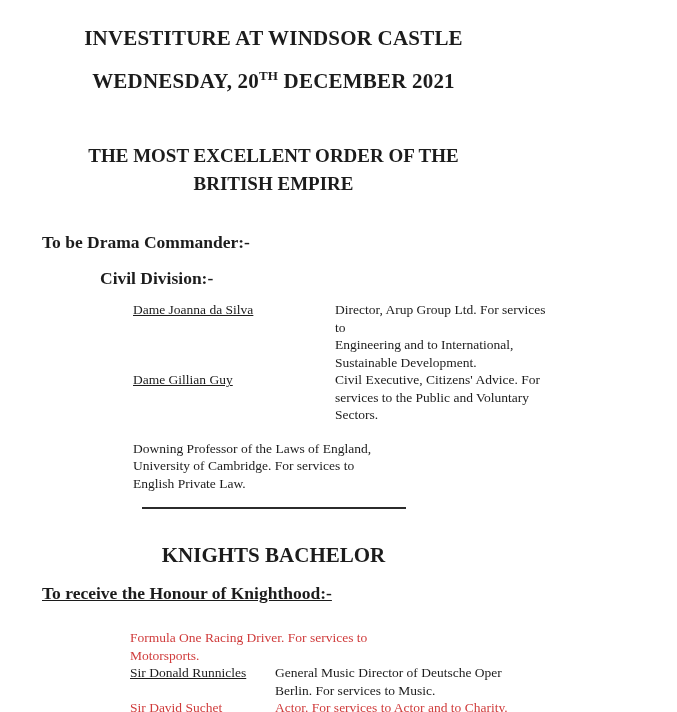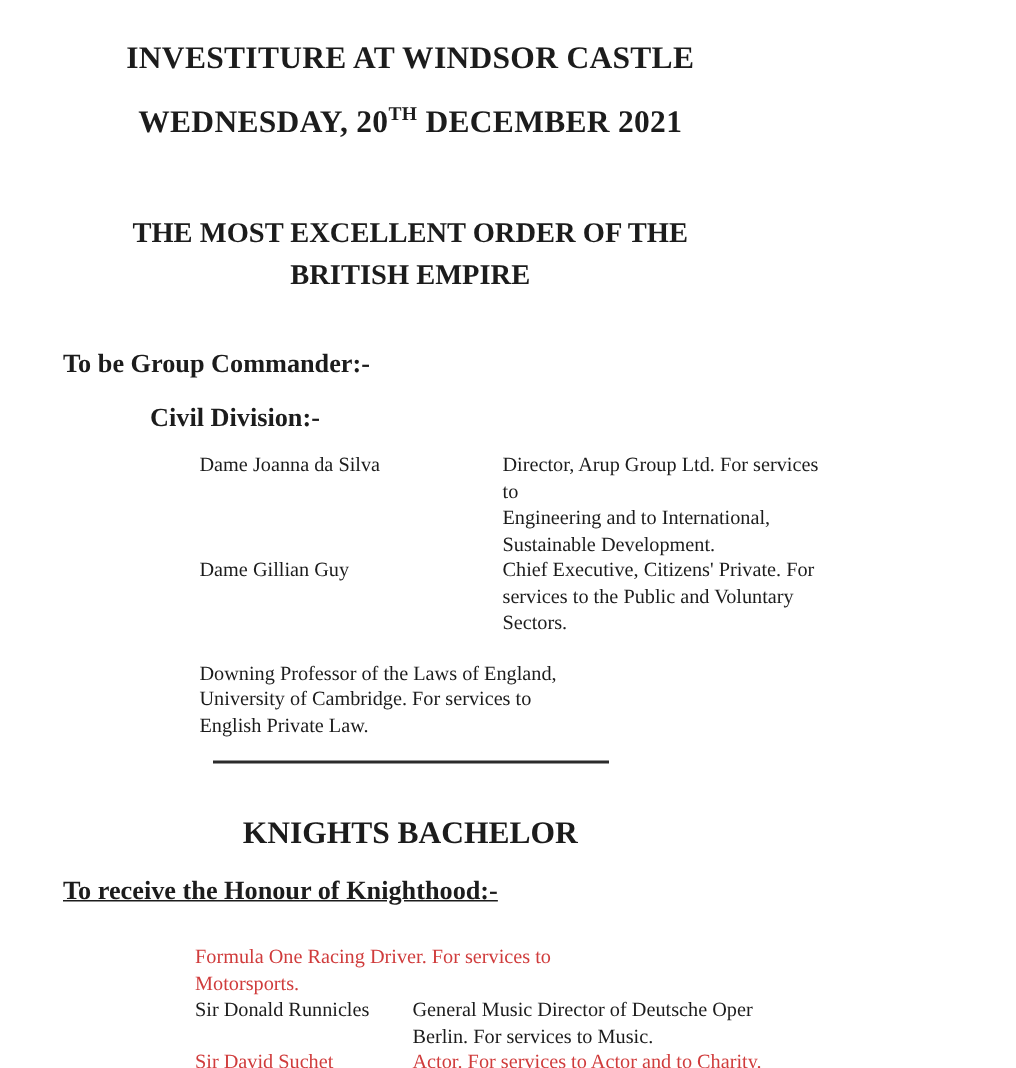--- a/index.html
+++ b/index.html
@@ -45,21 +45,21 @@
     font-size: 17.5px;
     line-height: 20px;
   }
   .entries {
     font-size: 13.5px;
     line-height: 17.5px;
   }
   .entries.dames { margin: 13px 0 0 133px; }
   .entries.knights { margin: 26px 0 0 130px; }
   .entry { display: flex; align-items: flex-start; }
-  .entry .name { flex: none; white-space: nowrap; }
+  .entry .name { flex: none; white-space: nowrap; text-decoration: underline; }
   .dames .entry .name { width: 202px; }
   .knights .entry .name { width: 145px; }
   .entry .desc { white-space: pre-line; }
   .dames .entry .desc { width: 258px; }
   .knights .entry .desc { width: 330px; }
   .entry.gap-above { margin-top: 16px; }
   .divider {
     margin: 15px auto 0 auto;
     width: 264px;
     height: 2px;
@@ -81,34 +81,34 @@
 <div class="page">
 
   <div class="doc-title">
     <div>INVESTITURE AT WINDSOR CASTLE</div>
     <div><span>WEDNESDAY, 20</span><span class="sup">TH</span><span> DECEMBER 2021</span></div>
   </div>
 
   <div class="order-heading">THE MOST EXCELLENT ORDER OF THE
 BRITISH EMPIRE</div>
 
-  <div class="rank-heading">To be Group Commander:-</div>
+  <div class="rank-heading">To be Drama Commander:-</div>
 
   <div class="division-heading">Civil Division:-</div>
 
   <div class="entries dames">
     <div class="entry">
       <div class="name">Dame Joanna da Silva</div>
       <div class="desc">Director, Arup Group Ltd. For services to
 Engineering and to International,
 Sustainable Development.</div>
     </div>
     <div class="entry">
       <div class="name">Dame Gillian Guy</div>
-      <div class="desc">Chief Executive, Citizens' Private.  For
+      <div class="desc">Civil Executive, Citizens' Advice.  For
 services to the Public and Voluntary Sectors.</div>
     </div>
     <div class="entry gap-above">
       <div class="desc">Downing Professor of the Laws of England,
 University of Cambridge.  For services to
 English Private Law.</div>
     </div>
   </div>
 
   <div class="divider"></div>

